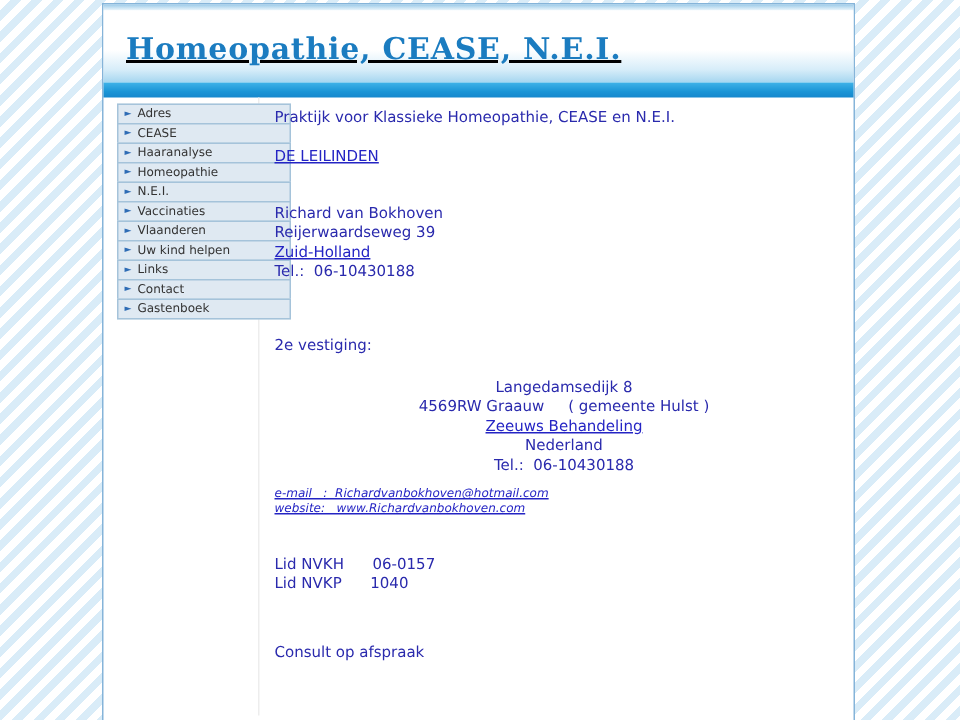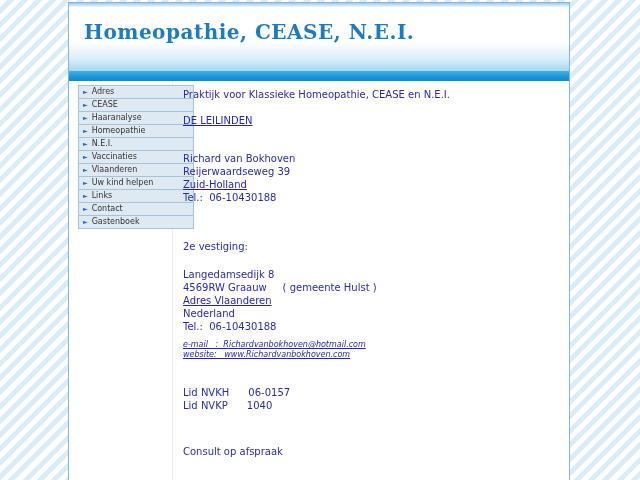--- a/index.html
+++ b/index.html
@@ -8,23 +8,23 @@
     background:repeating-linear-gradient(135deg,#ffffff 0 5px,#d9ecf8 5px 10px);
     font-family:"DejaVu Sans",sans-serif;
   }
   .container{
     position:absolute;left:68px;top:2px;width:502px;height:478px;
     background:#ffffff;border:1px solid #85b4d9;border-bottom:none;
     box-sizing:border-box;
   }
   .top-strip{height:4px;background:linear-gradient(180deg,#9ccbe9,#eef7fc);}
   .header{
-    height:64px;
+    height:48px;
     background:linear-gradient(180deg,#ffffff 0%,#ffffff 55%,#d7edf9 82%,#a5d6f0 100%);
-    padding-left:15px;box-sizing:border-box;
+    padding-left:15px;box-sizing:border-box;text-decoration:underline;
   }
   .header h1{
     margin:0;padding-top:13px;
     font-family:"DejaVu Serif",serif;font-weight:bold;font-size:20px;
     color:#1b7cc0;letter-spacing:0.5px;
   }
   .band{height:10px;background:linear-gradient(180deg,#3fb2e8 0%,#1b95d6 60%,#1587cd 100%);}
   .content-row{display:flex;height:412px;}
   .sidebar-col{
     width:104px;flex:0 0 104px;box-sizing:border-box;
@@ -41,21 +41,21 @@
   .lbl{font-size:8px;color:#333333;line-height:1;white-space:nowrap;}
   .main-col{
     flex:1;padding:7px 0 0 10px;
     font-size:10px;line-height:13px;color:#2a2aad;
   }
   .line{white-space:pre-wrap;}
   .main-col a{color:#2424c4;text-decoration:underline;cursor:pointer;}
   .gap-leilinden{margin-top:13px;}
   .gap-addr1{margin-top:25px;}
   .gap-branch{margin-top:36px;}
-  .gap-addr2{margin-top:15px;}
+  .gap-addr2{margin-top:15px;text-align:center;}
   .small-links{margin-top:7px;font-style:italic;font-size:8px;line-height:10px;}
   .gap-member{margin-top:26px;}
   .gap-consult{margin-top:33px;}
 </style>
 </head>
 <body>
 
 <div class="container">
   <div class="top-strip"></div>
 
@@ -125,21 +125,21 @@
         <div class="line">Reijerwaardseweg 39</div>
         <div class="line"><a>Zuid-Holland</a></div>
         <div class="line">Tel.:  06-10430188</div>
       </div>
 
       <div class="line gap-branch">2e vestiging:</div>
 
       <div class="gap-addr2">
         <div class="line">Langedamsedijk 8</div>
         <div class="line">4569RW Graauw     ( gemeente Hulst )</div>
-        <div class="line"><a>Adres Vlaanderen</a></div>
+        <div class="line"><a>Zeeuws Behandeling</a></div>
         <div class="line">Nederland</div>
         <div class="line">Tel.:  06-10430188</div>
       </div>
 
       <div class="small-links">
         <div class="line"><a>e-mail   :  Richardvanbokhoven@hotmail.com</a></div>
         <div class="line"><a>website:   www.Richardvanbokhoven.com</a></div>
       </div>
 
       <div class="gap-member">

